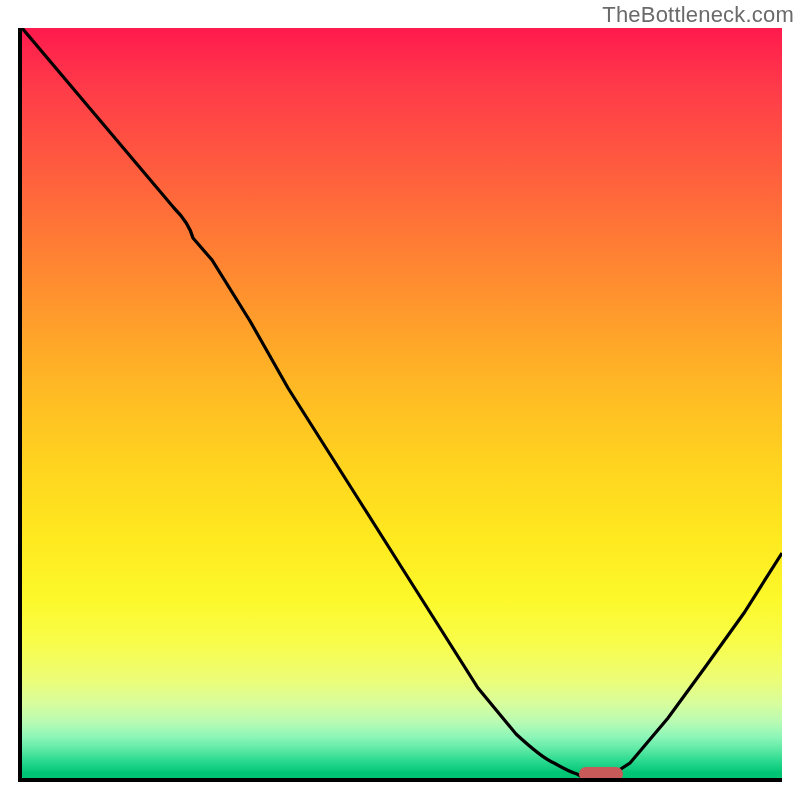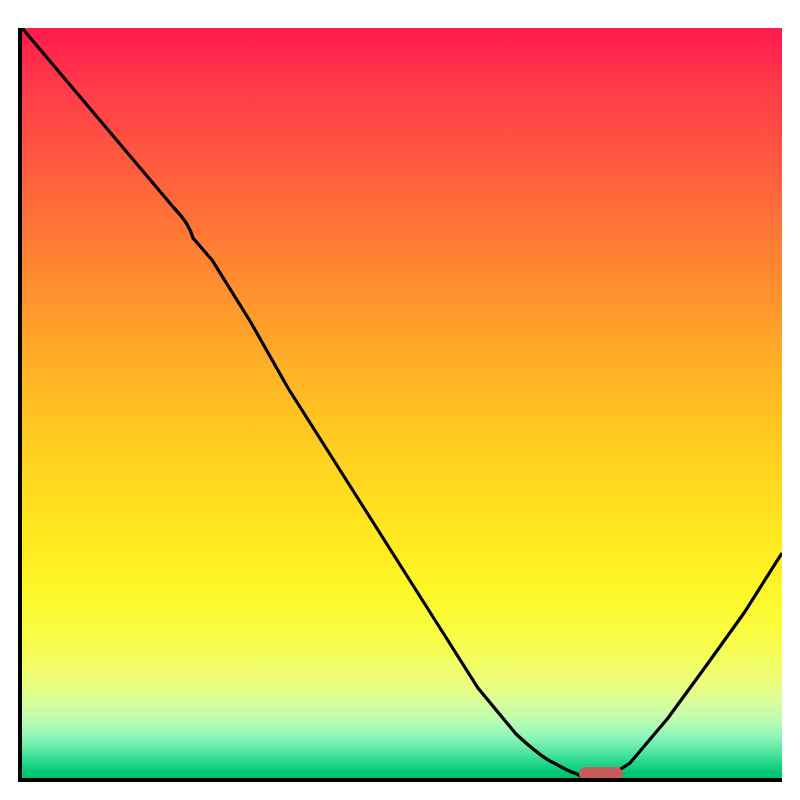--- a/index.html
+++ b/index.html
@@ -79,20 +79,21 @@
     border-radius: 7px;
     background: #c85a5a;
     z-index: 5;
   }
 </style>
 </head>
 <body>
 
 <div class="container">
 
+  <div class="watermark">TheBottleneck.com</div>
 
   <div class="plot-frame">
     <div class="gradient-bg"></div>
 
     <svg class="overlay" viewBox="0 0 760 750" preserveAspectRatio="none">
       <path d="M 0 0
                L 38 45
                L 76 90
                L 114 135
                L 152 180

